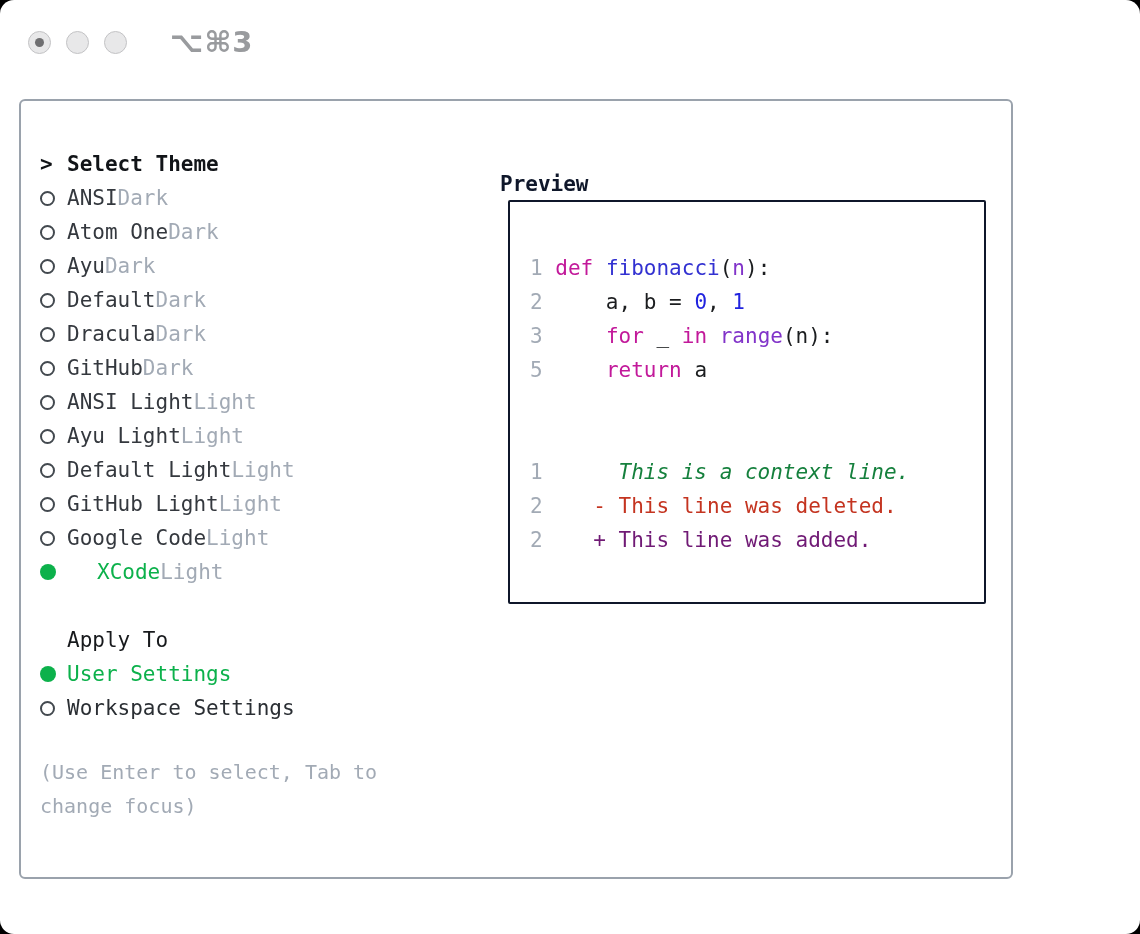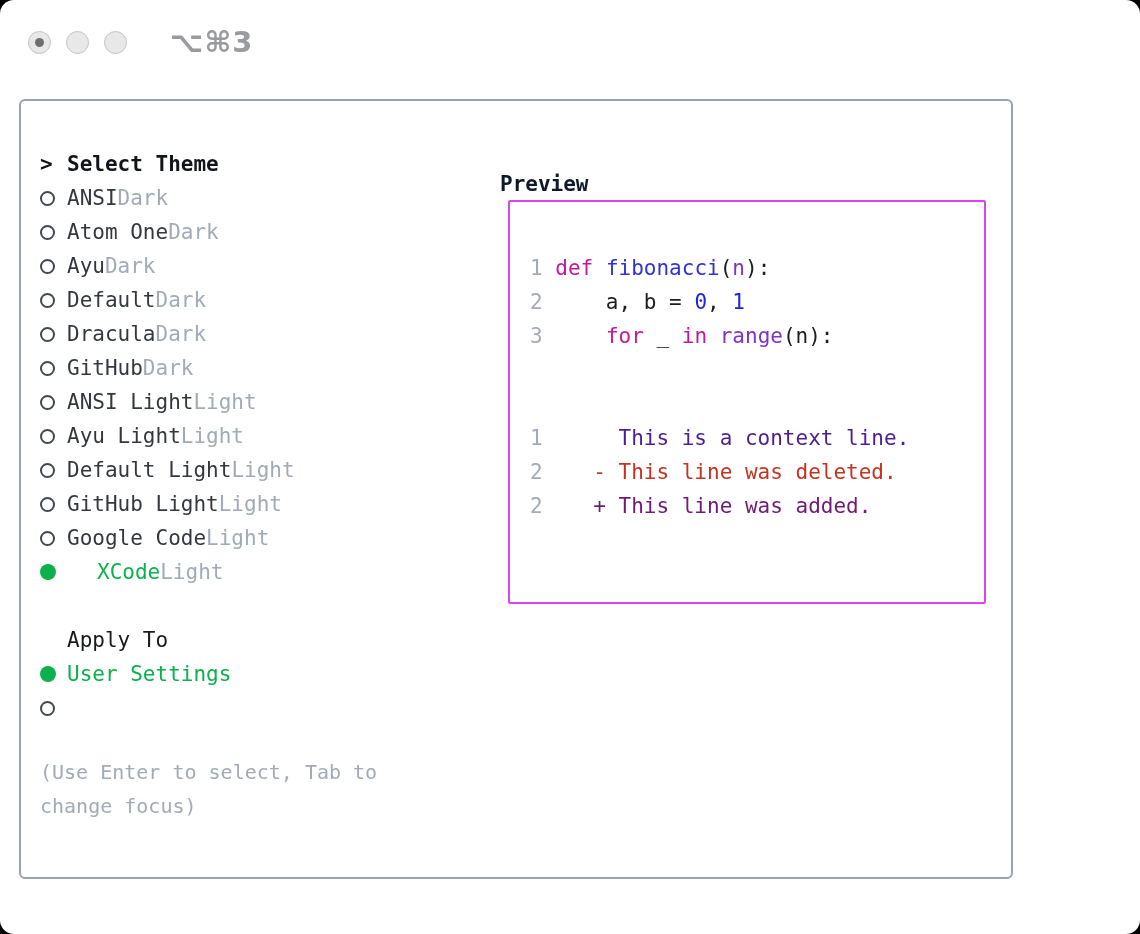--- a/index.html
+++ b/index.html
@@ -53,31 +53,31 @@
     font-size:20px; line-height:34px;
   }
 
   
   .preview-title {
     position:absolute; left:479px; top:46px; height:34px; line-height:34px;
     font-size:21px; font-weight:700; color:#0f172a;margin-top:20px;
   }
   .preview-box {
     position:absolute; left:487px; top:99px; width:478px; height:404px;
-    border:2px solid #d946ef; border-radius:2px; background:#fff;
+    border:2px solid #0f172a; border-radius:2px; background:#fff;
     padding:49px 0 0 20px; overflow:hidden;
   }
   .pline { height:34px; line-height:34px; font-size:21px; white-space:pre; color:#1b1d1f; }
   .lnum { color:#a2aab5; }
   .tok-kw { color:#c2199a; }
   .tok-fn { color:#3231d1; }
   .tok-num { color:#2023df; }
   .tok-bi { color:#8133c9; }
   .tok-plain { color:#1b1d1f; }
-  .diff-context { color:#4c1d95; }
+  .diff-context { color:#15803d;font-style:italic; }
   .diff-deleted { color:#c43420; }
   .diff-added { color:#701a75; }
 </style>
 </head>
 <body>
 
 <div class="window">
 
   <div class="titlebar">
     <span class="light">
@@ -113,33 +113,34 @@
 
       <div class="row blank"></div>
 
       <div class="row">
         <span class="marker"></span>
         <span class="hdr2">Apply To</span>
       </div>
 
       <div id="apply-list">
           <div class="row"><span class="marker"><span class="radio sel"></span></span><span class="opt-label sel">User Settings</span></div>
-          <div class="row"><span class="marker"><span class="radio"></span></span></div>
+          <div class="row"><span class="marker"><span class="radio"></span></span><span class="opt-label">Workspace Settings</span></div>
         </div>
 
       <div class="help">(Use Enter to select, Tab to change focus)</div>
     </div>
 
     <div class="preview-title">Preview</div>
 
     <div class="preview-box">
       <div id="code-lines">
           <div class="pline"><span class="lnum">1 </span><span class="tok-kw">def</span><span class="tok-plain"> </span><span class="tok-fn">fibonacci</span><span class="tok-plain">(</span><span class="tok-bi">n</span><span class="tok-plain">):</span></div>
           <div class="pline"><span class="lnum">2 </span><span class="tok-plain">    a, b = </span><span class="tok-num">0</span><span class="tok-plain">, </span><span class="tok-num">1</span></div>
           <div class="pline"><span class="lnum">3 </span><span class="tok-plain">    </span><span class="tok-kw">for</span><span class="tok-plain"> _ </span><span class="tok-kw">in</span><span class="tok-plain"> </span><span class="tok-bi">range</span><span class="tok-plain">(n):</span></div>
+          <div class="pline"><span class="lnum">5 </span><span class="tok-plain">    </span><span class="tok-kw">return</span><span class="tok-plain"> a</span></div>
         </div>
       <div class="pline"></div>
       <div class="pline"></div>
       <div id="diff-lines">
           <div class="pline"><span class="lnum">1 </span><span class="diff-context">     This is a context line.</span></div>
           <div class="pline"><span class="lnum">2 </span><span class="diff-deleted">   - This line was deleted.</span></div>
           <div class="pline"><span class="lnum">2 </span><span class="diff-added">   + This line was added.</span></div>
         </div>
     </div>
 

